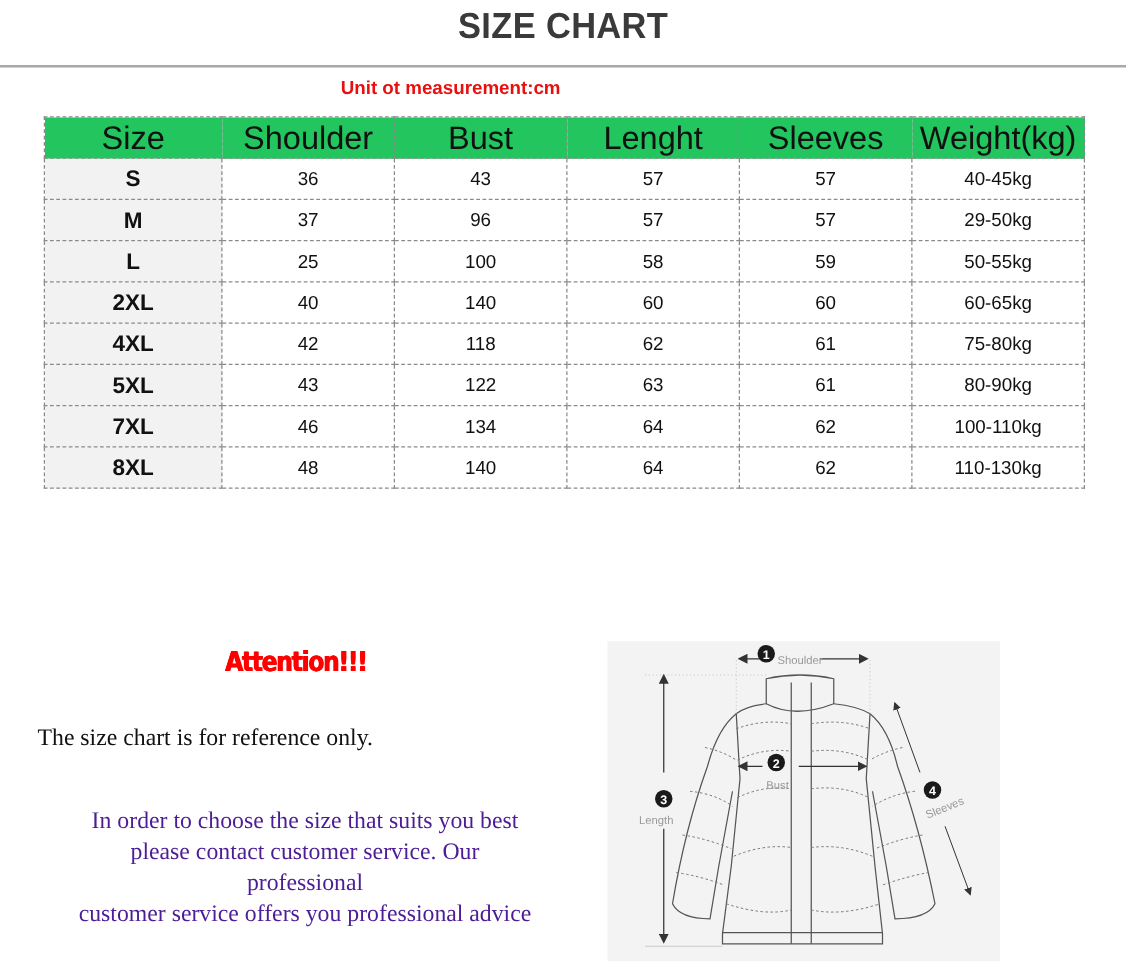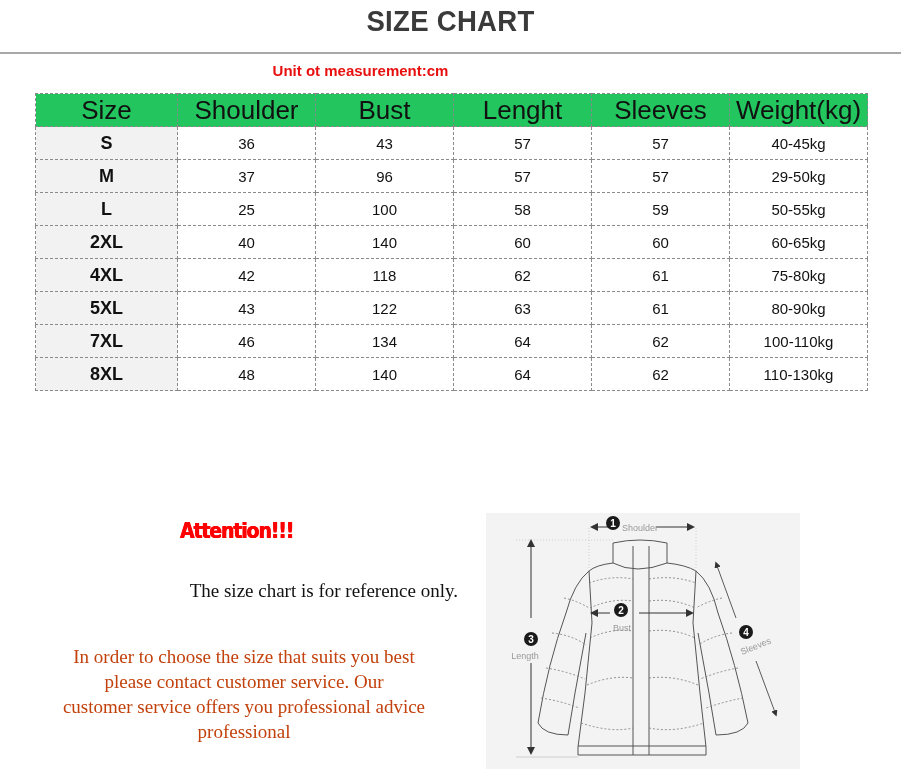--- a/index.html
+++ b/index.html
@@ -6,22 +6,22 @@
     body { width: 901px; height: 780px; position: relative; overflow: hidden; font-family: "Liberation Sans", sans-serif; }
     .title { position: absolute; left: 0; top: 5px; width: 901px; text-align: center; font-family: "Liberation Sans", sans-serif; font-weight: bold; font-size: 29px; color: #3a3a3a; letter-spacing: 0.3px; transform: scaleX(0.95); }
     .rule { position: absolute; left: 0; top: 52px; width: 901px; height: 0; border-top: 2px solid #a8a8a8; }
     .unit { position: absolute; left: 0; top: 62px; width: 721px; text-align: center; font-size: 15px; color: #e8100f; font-weight: bold; }
     table.chart { position: absolute; left: 35px; top: 93px; border-collapse: collapse; table-layout: fixed; width: 832px; }
     table.chart td, table.chart th { border: 1px dashed #8a8a8a; height: 32px; padding: 0; text-align: center; vertical-align: middle; font-size: 15px; color: #111; font-weight: normal; }
     table.chart th { font-size: 26px; background: #22c55e; color: #111; }
     table.chart td.size { background: #f2f2f2; font-size: 18px; font-weight: bold; color: #111; }
     col.c0 { width: 142px; } col.c { width: 138px; }
     .attention { position: absolute; left: 180px; top: 518px; font-family: "DejaVu Sans", sans-serif; font-weight: bold; font-size: 22px; color: #ff0000; letter-spacing: -1.2px; transform: scaleX(0.85); transform-origin: left center; text-shadow: 0.6px 0 0 #ff0000, -0.3px 0 0 #ff0000; }
-    .ref { position: absolute; left: 30px; top: 580px; width: 428px; text-align: right; font-family: "Liberation Serif", serif; font-size: 19px; color: #111; }
-    .advice { position: absolute; left: 30px; top: 644px; width: 428px; text-align: center; font-family: "Liberation Serif", serif; font-size: 19px; line-height: 25px; color: #c2410c; }
+    .ref { position: absolute; left: 30px; top: 580px; width: 428px; text-align: left; font-family: "Liberation Serif", serif; font-size: 19px; color: #111; }
+    .advice { position: absolute; left: 30px; top: 644px; width: 428px; text-align: center; font-family: "Liberation Serif", serif; font-size: 19px; line-height: 25px; color: #4c1d95; }
     .diagram { position: absolute; left: 486px; top: 513px; width: 314px; height: 256px; background: #f3f3f3; }
     .diagram svg { display: block; }
   </style>
 </head>
 <body>
 
 <div class="title">SIZE CHART</div>
 <div class="rule"></div>
 <div class="unit">Unit ot measurement:cm</div>
 
@@ -110,22 +110,22 @@
         <td>110-130kg</td>
       </tr>
     </tbody>
 </table>
 
 <div class="attention">Attention!!!</div>
 <div class="ref">The size chart is for reference only.</div>
 <div class="advice">
   <div>In order to choose the size that suits you best</div>
   <div>please contact customer service. Our</div>
+  <div>professional</div>
   <div>customer service offers you professional advice</div>
-  <div>professional</div>
 </div>
 
 <div class="diagram">
   <svg width="314" height="256" viewBox="0 0 314 256">
     <defs>
       <marker id="ah" markerWidth="8" markerHeight="8" refX="6" refY="4" orient="auto">
         <path d="M0,0 L8,4 L0,8 z" fill="#333"></path>
       </marker>
     </defs>
     <g fill="none" stroke="#555" stroke-width="1">

